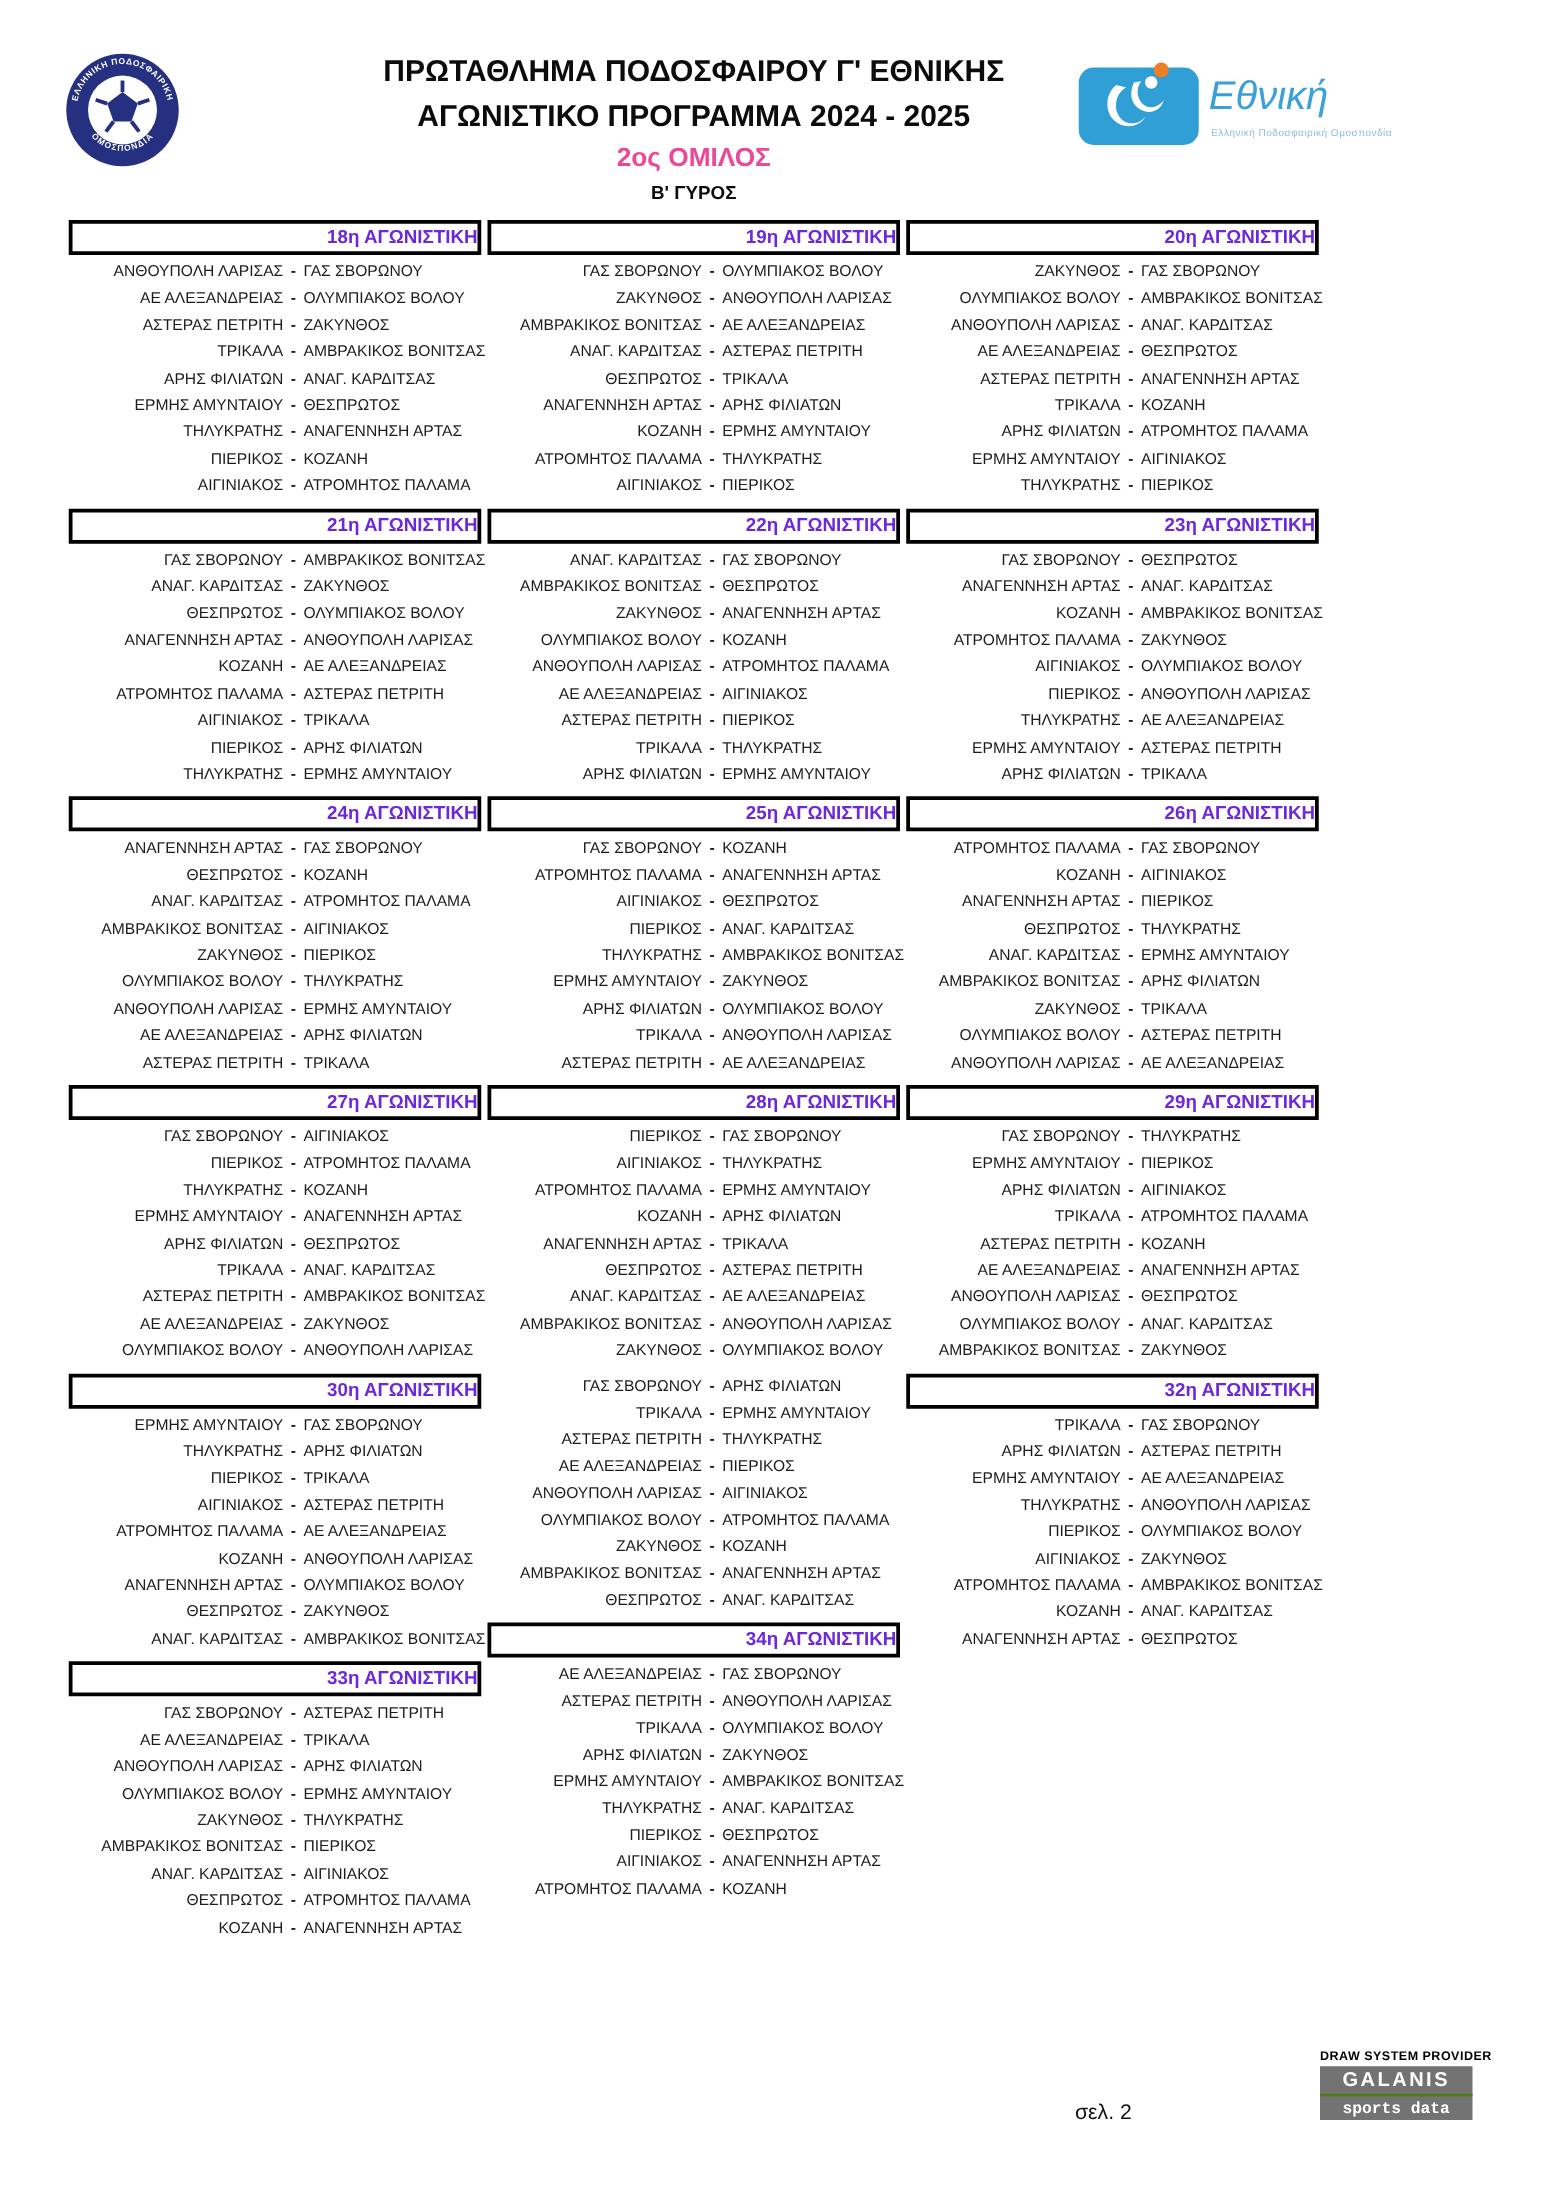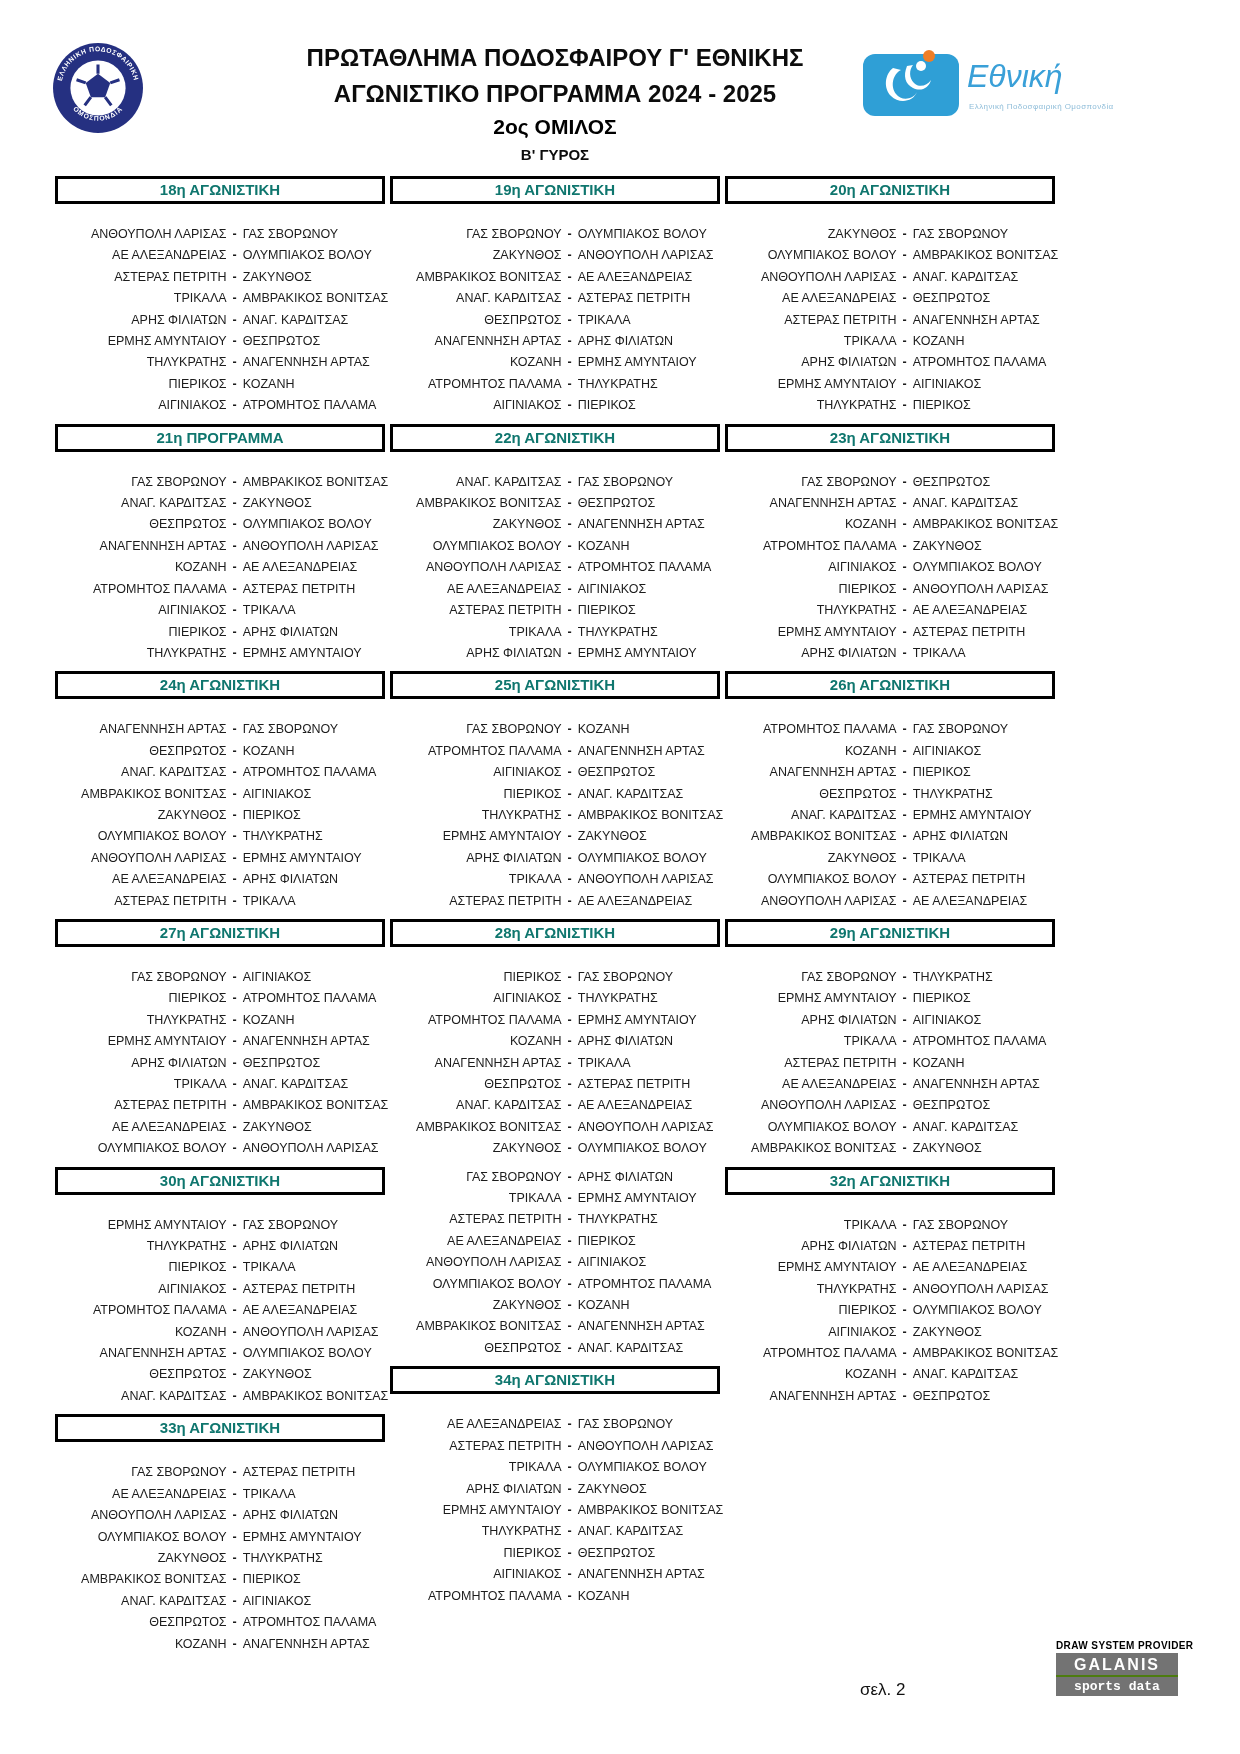--- a/index.html
+++ b/index.html
@@ -6,35 +6,35 @@
   body{
     width:1240px;height:1754px;position:relative;background:#ffffff;
     font-family:"Liberation Sans","DejaVu Sans",sans-serif;color:#1a1a1a;
     overflow:hidden;
   }
   
   .header{position:absolute;top:0;left:0;width:1240px;height:172px;}
   .epo-badge{position:absolute;left:52px;top:42px;width:92px;height:92px;}
   .title-wrap{position:absolute;left:150px;top:40px;width:810px;text-align:center;}
   .title-1,.title-2{font-size:24px;font-weight:bold;color:#0c0c0c;line-height:36px;}
-  .title-3{font-size:21px;font-weight:bold;color:#000000;line-height:30px;}
+  .title-3{font-size:21px;font-weight:bold;color:#ec4899;line-height:30px;}
   .round-label{position:absolute;left:150px;top:146px;width:810px;text-align:center;
     font-size:15px;font-weight:bold;color:#0c0c0c;}
   .ethniki-logo{position:absolute;left:863px;top:50px;width:250px;height:80px;}
   .ethniki-box{position:absolute;left:0;top:4px;width:96px;height:62px;background:#2f9fd6;border-radius:12px;}
   .ethniki-ball{position:absolute;left:60px;top:0px;width:12px;height:12px;border-radius:50%;background:#f07e26;}
   .ethniki-name{position:absolute;left:104px;top:8px;font-size:32px;font-style:italic;color:#3aa0d8;font-weight:normal;text-align:center;}
   .ethniki-sub{position:absolute;left:106px;top:52px;font-size:8px;color:#8fbdd9;letter-spacing:.4px;white-space:nowrap;}
   
   .grid{position:absolute;left:55px;top:176px;width:1000px;display:flex;gap:5px;}
   .fixtures-col{width:330px;flex:0 0 330px;display:flex;flex-direction:column;}
   .matchday-block{margin-bottom:7px;}
   .matchday-header{
     border:3px solid #000;background:#fff;height:22px;line-height:22px;
-    text-align:center;font-size:15px;font-weight:bold;color:#0f766e;margin-bottom:20px;
+    text-align:right;font-size:15px;font-weight:bold;color:#6d28d9;margin-bottom:3px;
   }
   .match-row{display:flex;align-items:baseline;line-height:21.4px;font-size:12.5px;color:#1c1c1c;}
   .match-row .home{flex:0 0 52%;text-align:right;white-space:nowrap;}
   .match-row .dash{flex:0 0 auto;margin:0 6px;font-weight:bold;}
   .match-row .away{flex:1;text-align:left;white-space:nowrap;}
   
   .page-number{position:absolute;left:860px;top:1680px;font-size:17px;color:#111;}
   .galanis{position:absolute;left:1056px;top:1640px;width:122px;text-align:center;}
   .galanis .provider{font-size:10px;font-weight:bold;color:#000;letter-spacing:.4px;white-space:nowrap;}
   .galanis .box{background:#737373;margin-top:2px;padding:2px 0 0 0;}
@@ -129,21 +129,21 @@
           <span class="dash">-</span>
           <span class="away">ΚΟΖΑΝΗ</span>
         </div>
         <div class="match-row">
           <span class="home">ΑΙΓΙΝΙΑΚΟΣ</span>
           <span class="dash">-</span>
           <span class="away">ΑΤΡΟΜΗΤΟΣ ΠΑΛΑΜΑ</span>
         </div>
       </section>
       <section class="matchday-block">
-        <div class="matchday-header">21η ΠΡΟΓΡΑΜΜΑ</div>
+        <div class="matchday-header">21η ΑΓΩΝΙΣΤΙΚΗ</div>
         <div class="match-row">
           <span class="home">ΓΑΣ ΣΒΟΡΩΝΟΥ</span>
           <span class="dash">-</span>
           <span class="away">ΑΜΒΡΑΚΙΚΟΣ ΒΟΝΙΤΣΑΣ</span>
         </div>
         <div class="match-row">
           <span class="home">ΑΝΑΓ. ΚΑΡΔΙΤΣΑΣ</span>
           <span class="dash">-</span>
           <span class="away">ΖΑΚΥΝΘΟΣ</span>
         </div>

